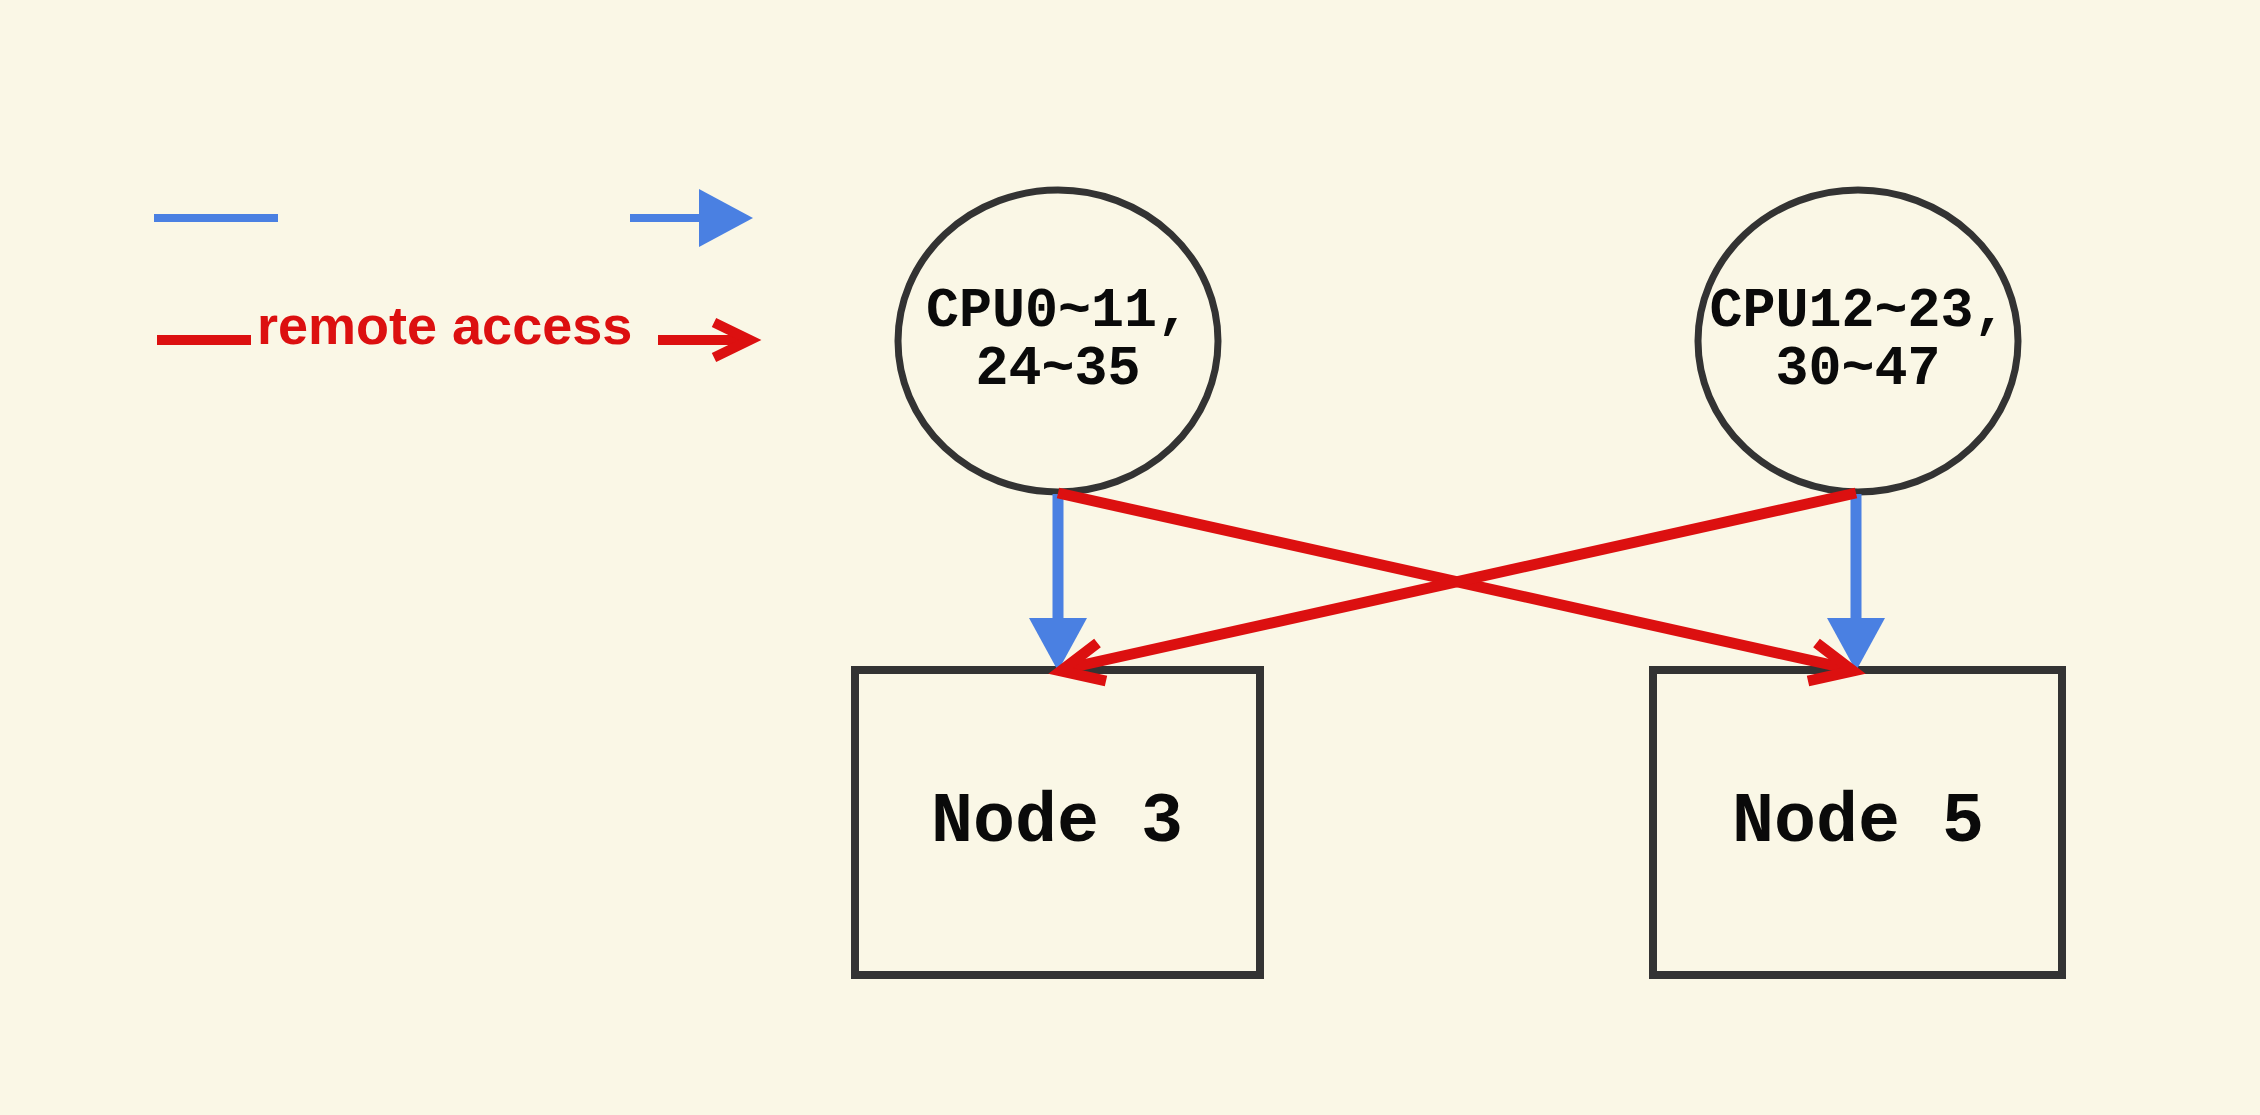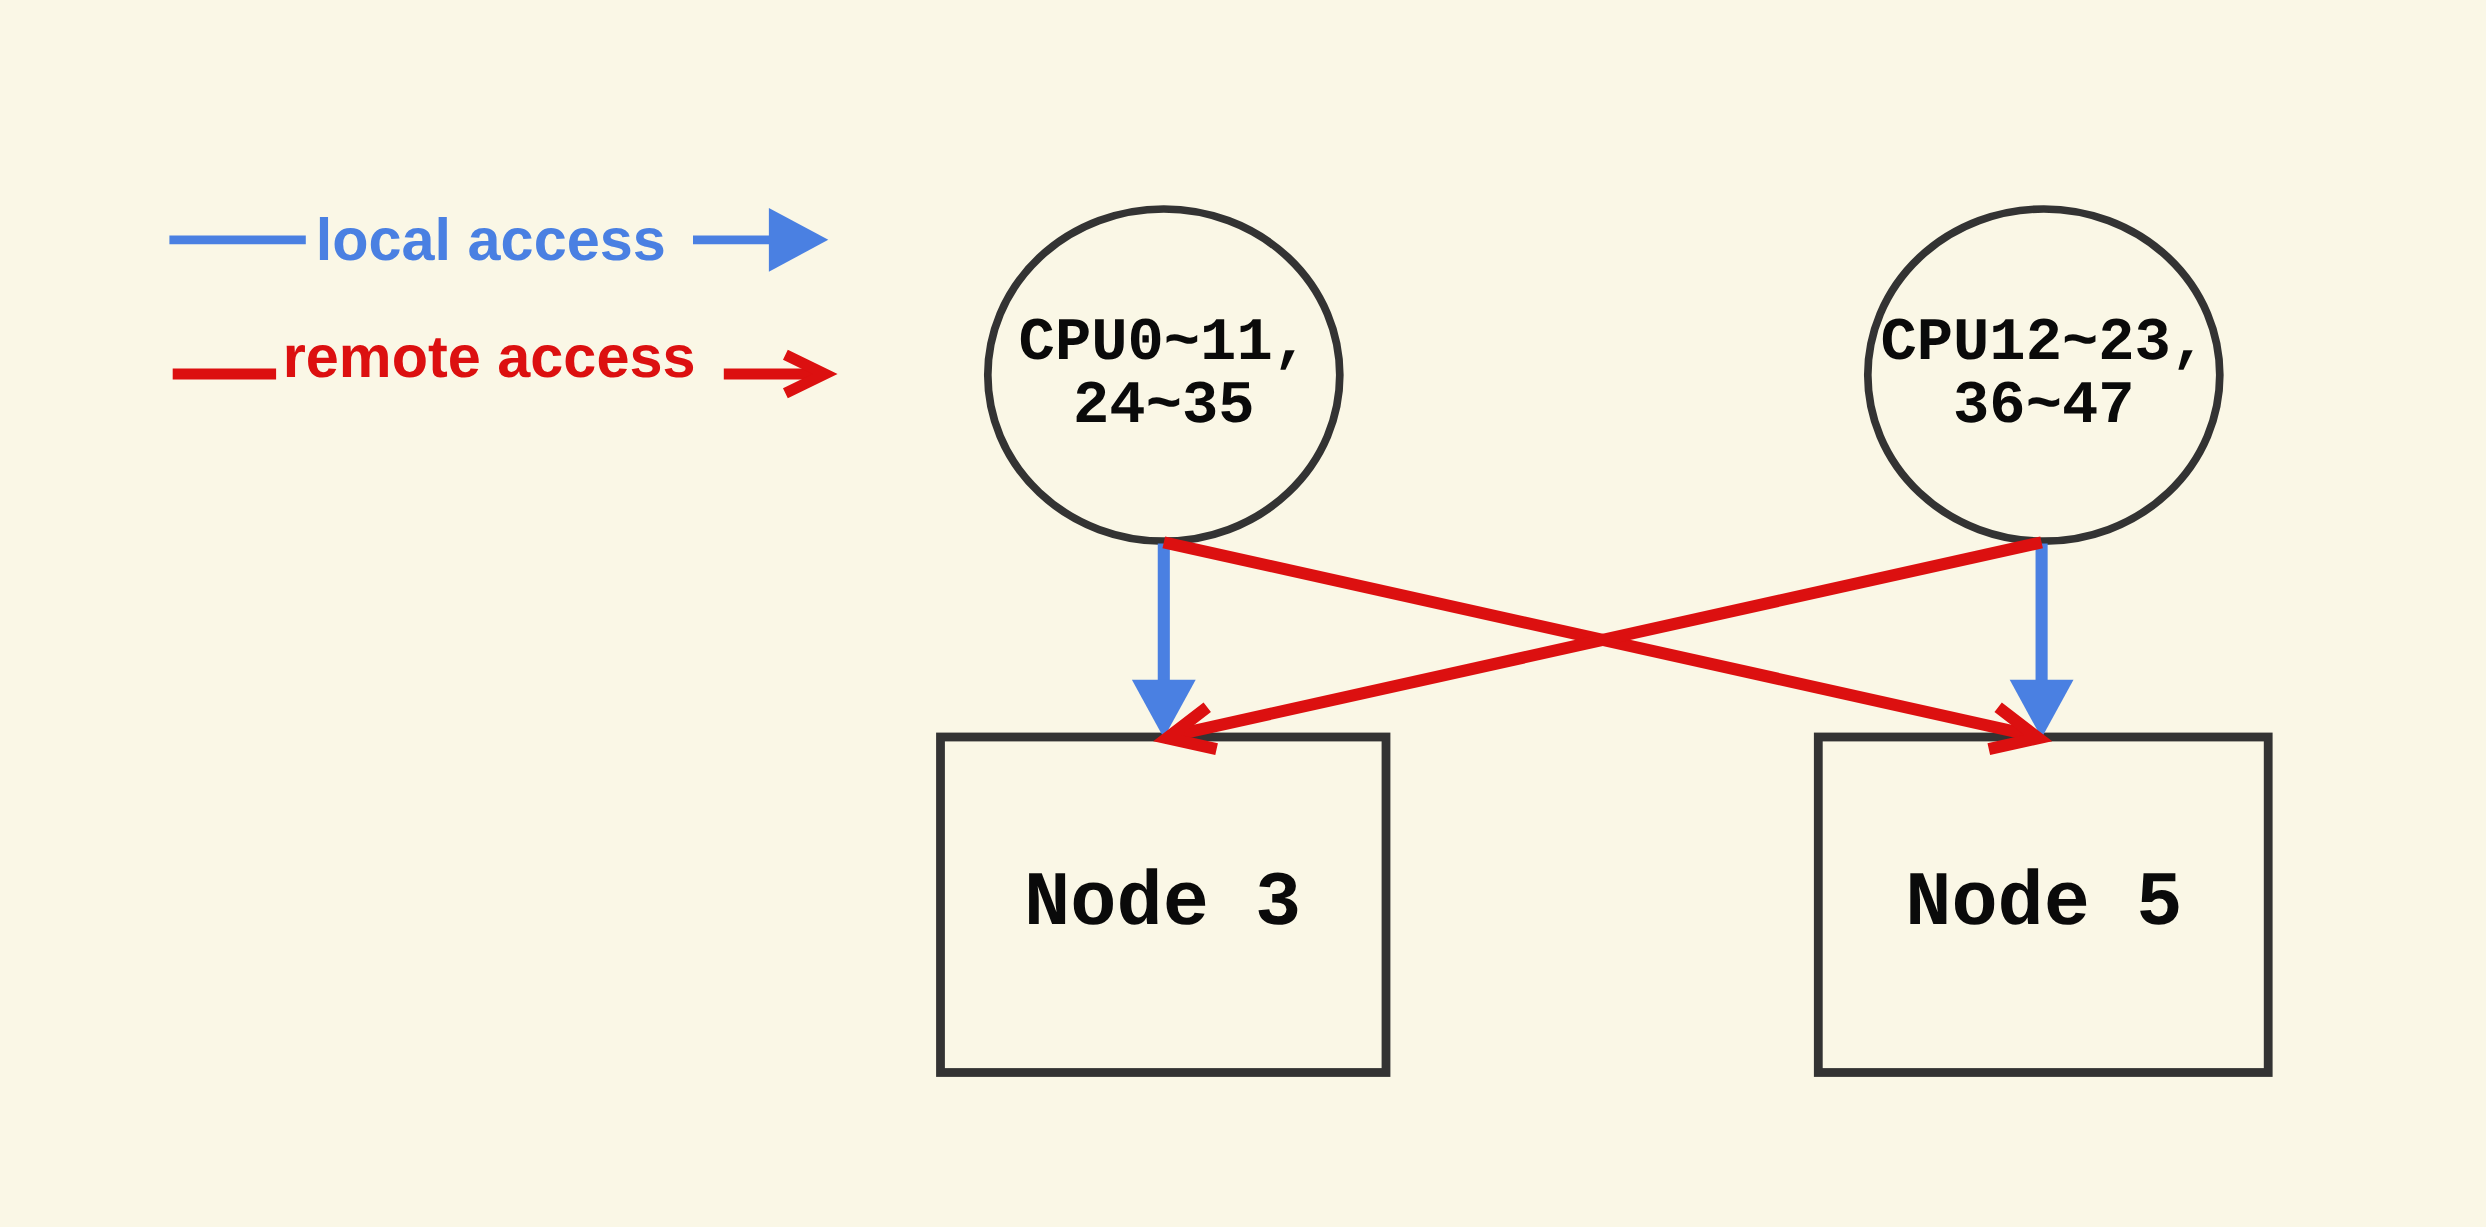--- a/index.html
+++ b/index.html
@@ -83,28 +83,27 @@
     <g>
       <line x1="1058" y1="493" x2="1845" y2="668" stroke="#dc1010" stroke-width="11"></line>
       <path d="M1816.5,643 L1853,671 L1808,681" fill="none" stroke="#dc1010" stroke-width="11" stroke-linecap="butt" stroke-linejoin="miter"></path>
     </g>
     <g>
       <line x1="1856" y1="493" x2="1069" y2="668" stroke="#dc1010" stroke-width="11"></line>
       <path d="M1097.5,643 L1061,671 L1106,681" fill="none" stroke="#dc1010" stroke-width="11" stroke-linecap="butt" stroke-linejoin="miter"></path>
     </g>
   </svg>
 
-  <div class="overlay-label legend-label local" style="left:287px; top:218px;">local access</div>
   <div class="overlay-label legend-label remote" style="left:257px; top:325px;">remote access</div>
 
   <div class="overlay-label shape-label cpu-label" style="left:1058px; top:341px;">
     <div>CPU0~11,</div>
     <div>24~35</div>
   </div>
   <div class="overlay-label shape-label cpu-label" style="left:1858px; top:341px;">
     <div>CPU12~23,</div>
-    <div>36~47</div>
+    <div>30~47</div>
   </div>
 
   <div class="overlay-label shape-label node-label" style="left:1057px; top:823px;">Node 3</div>
   <div class="overlay-label shape-label node-label" style="left:1858px; top:823px;">Node 5</div>
 
 </div>
 
 </body></html>

